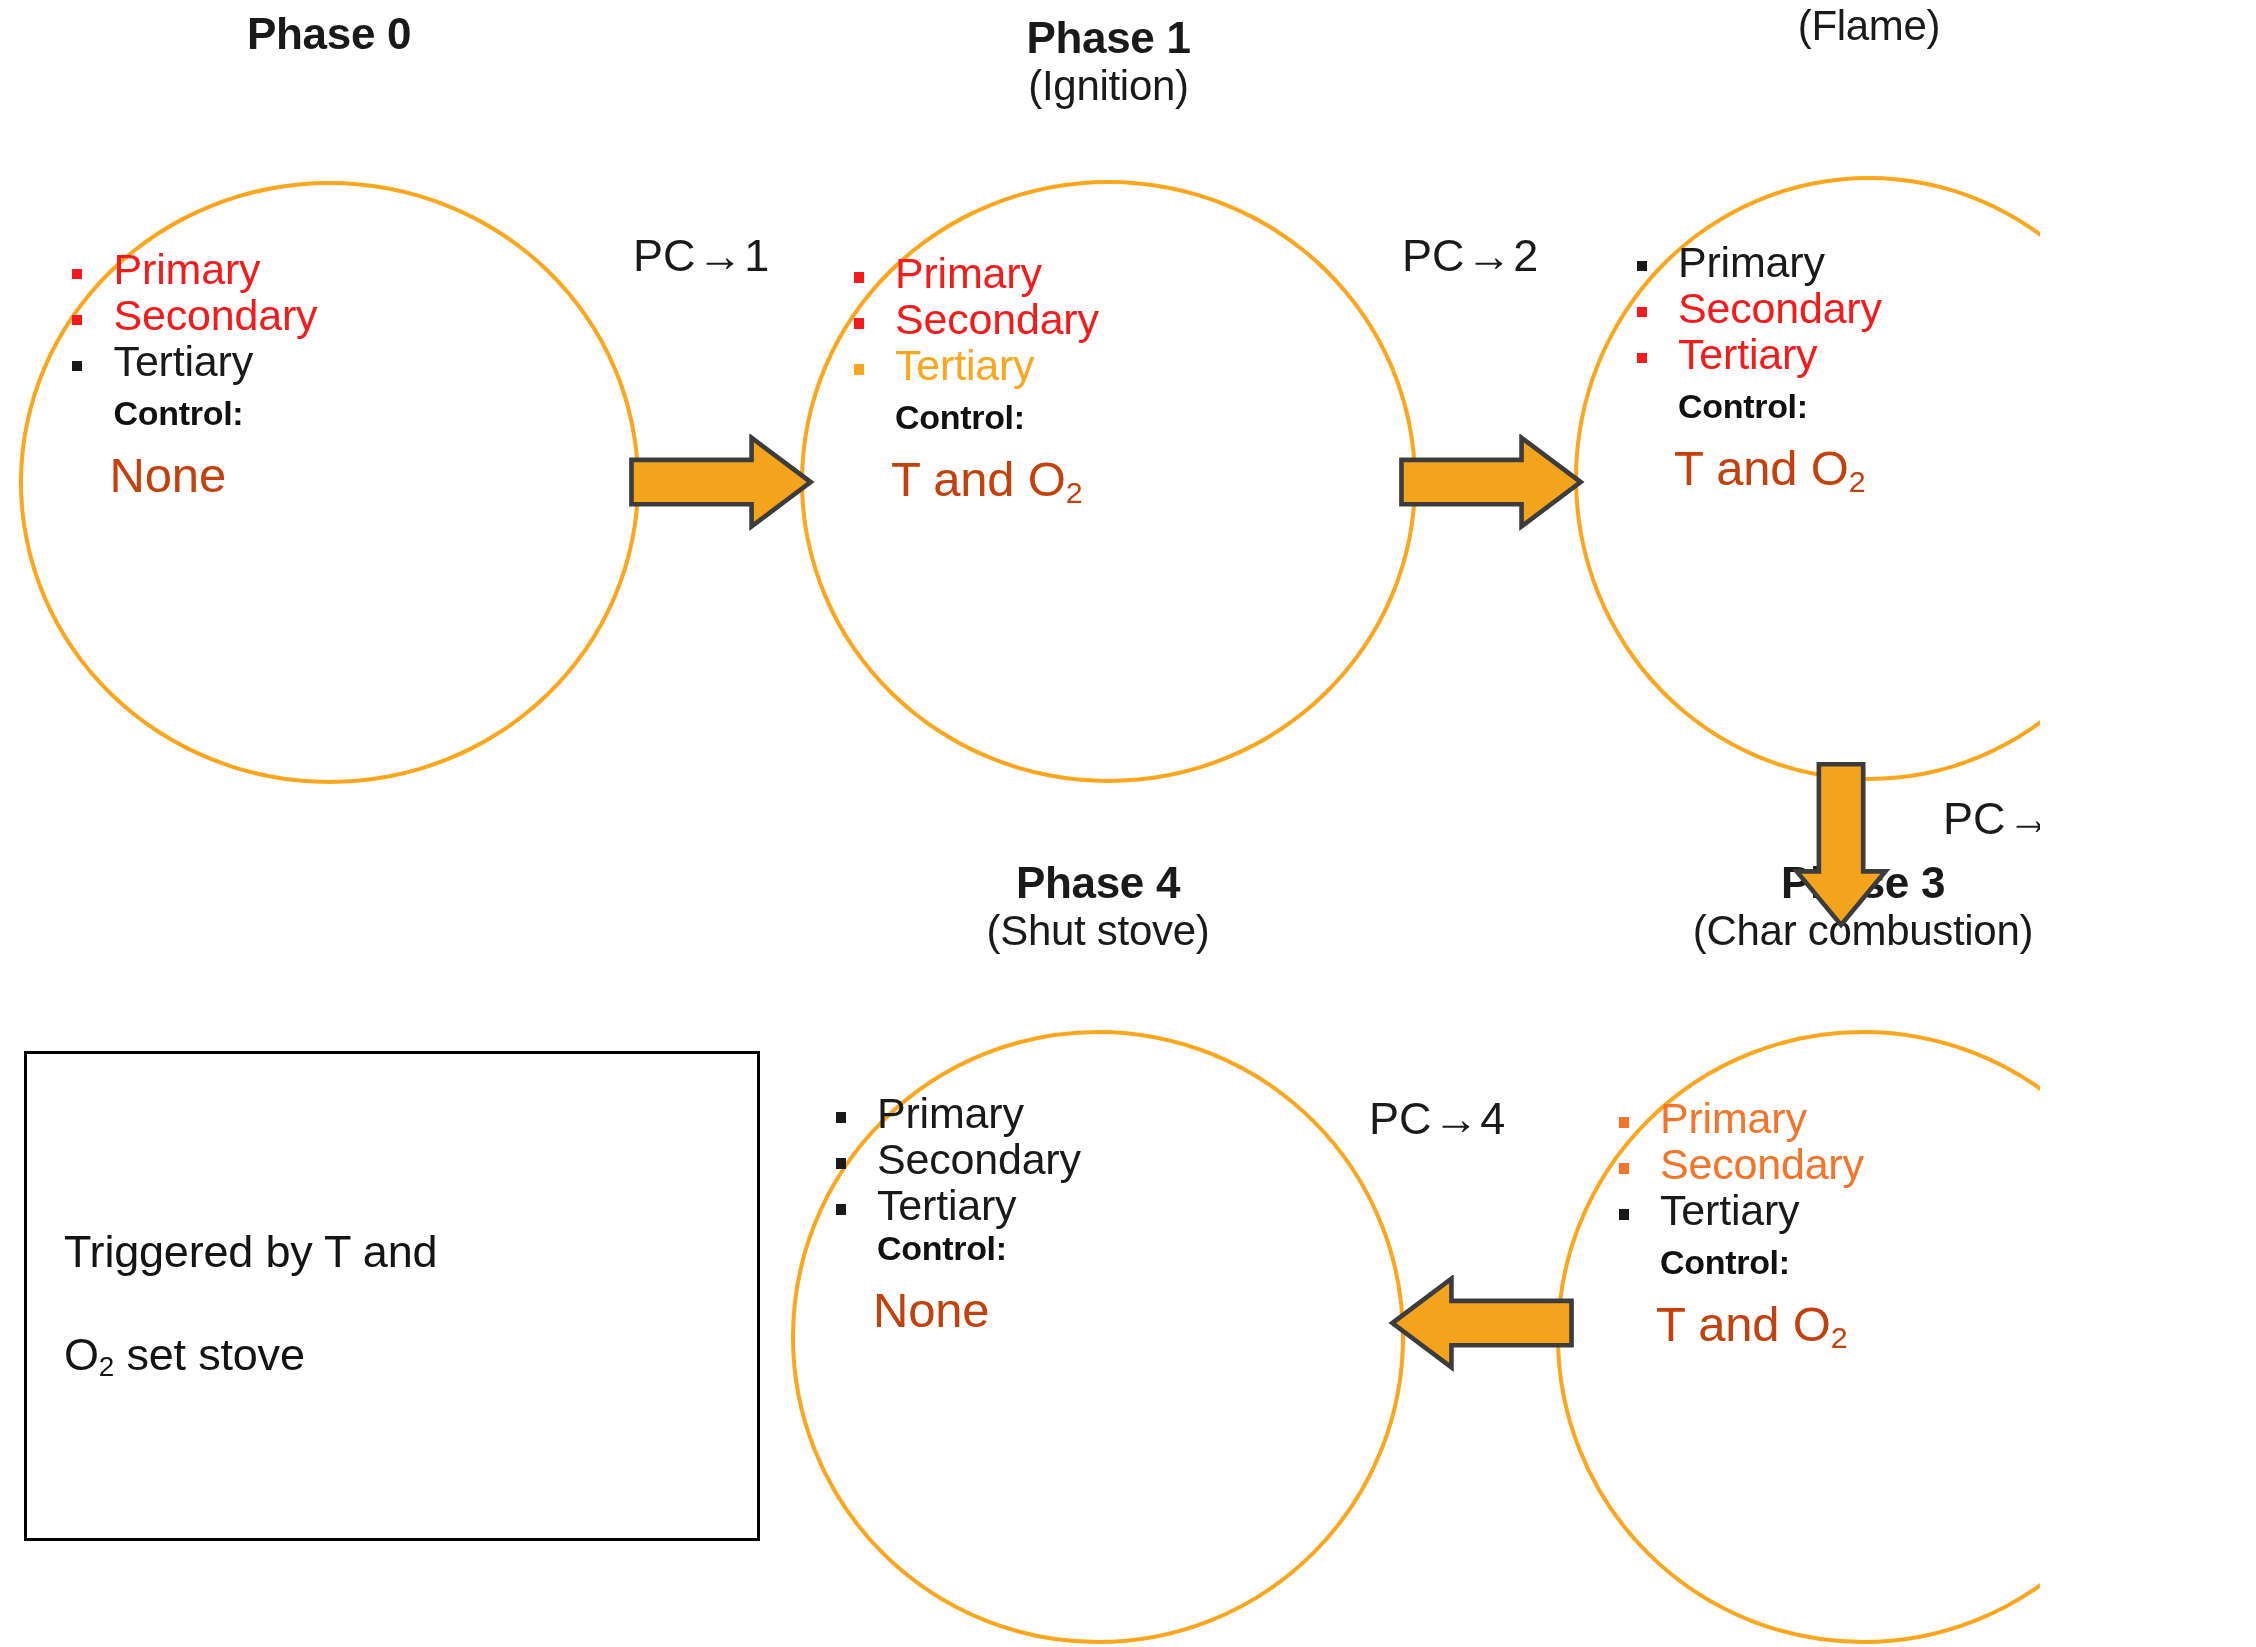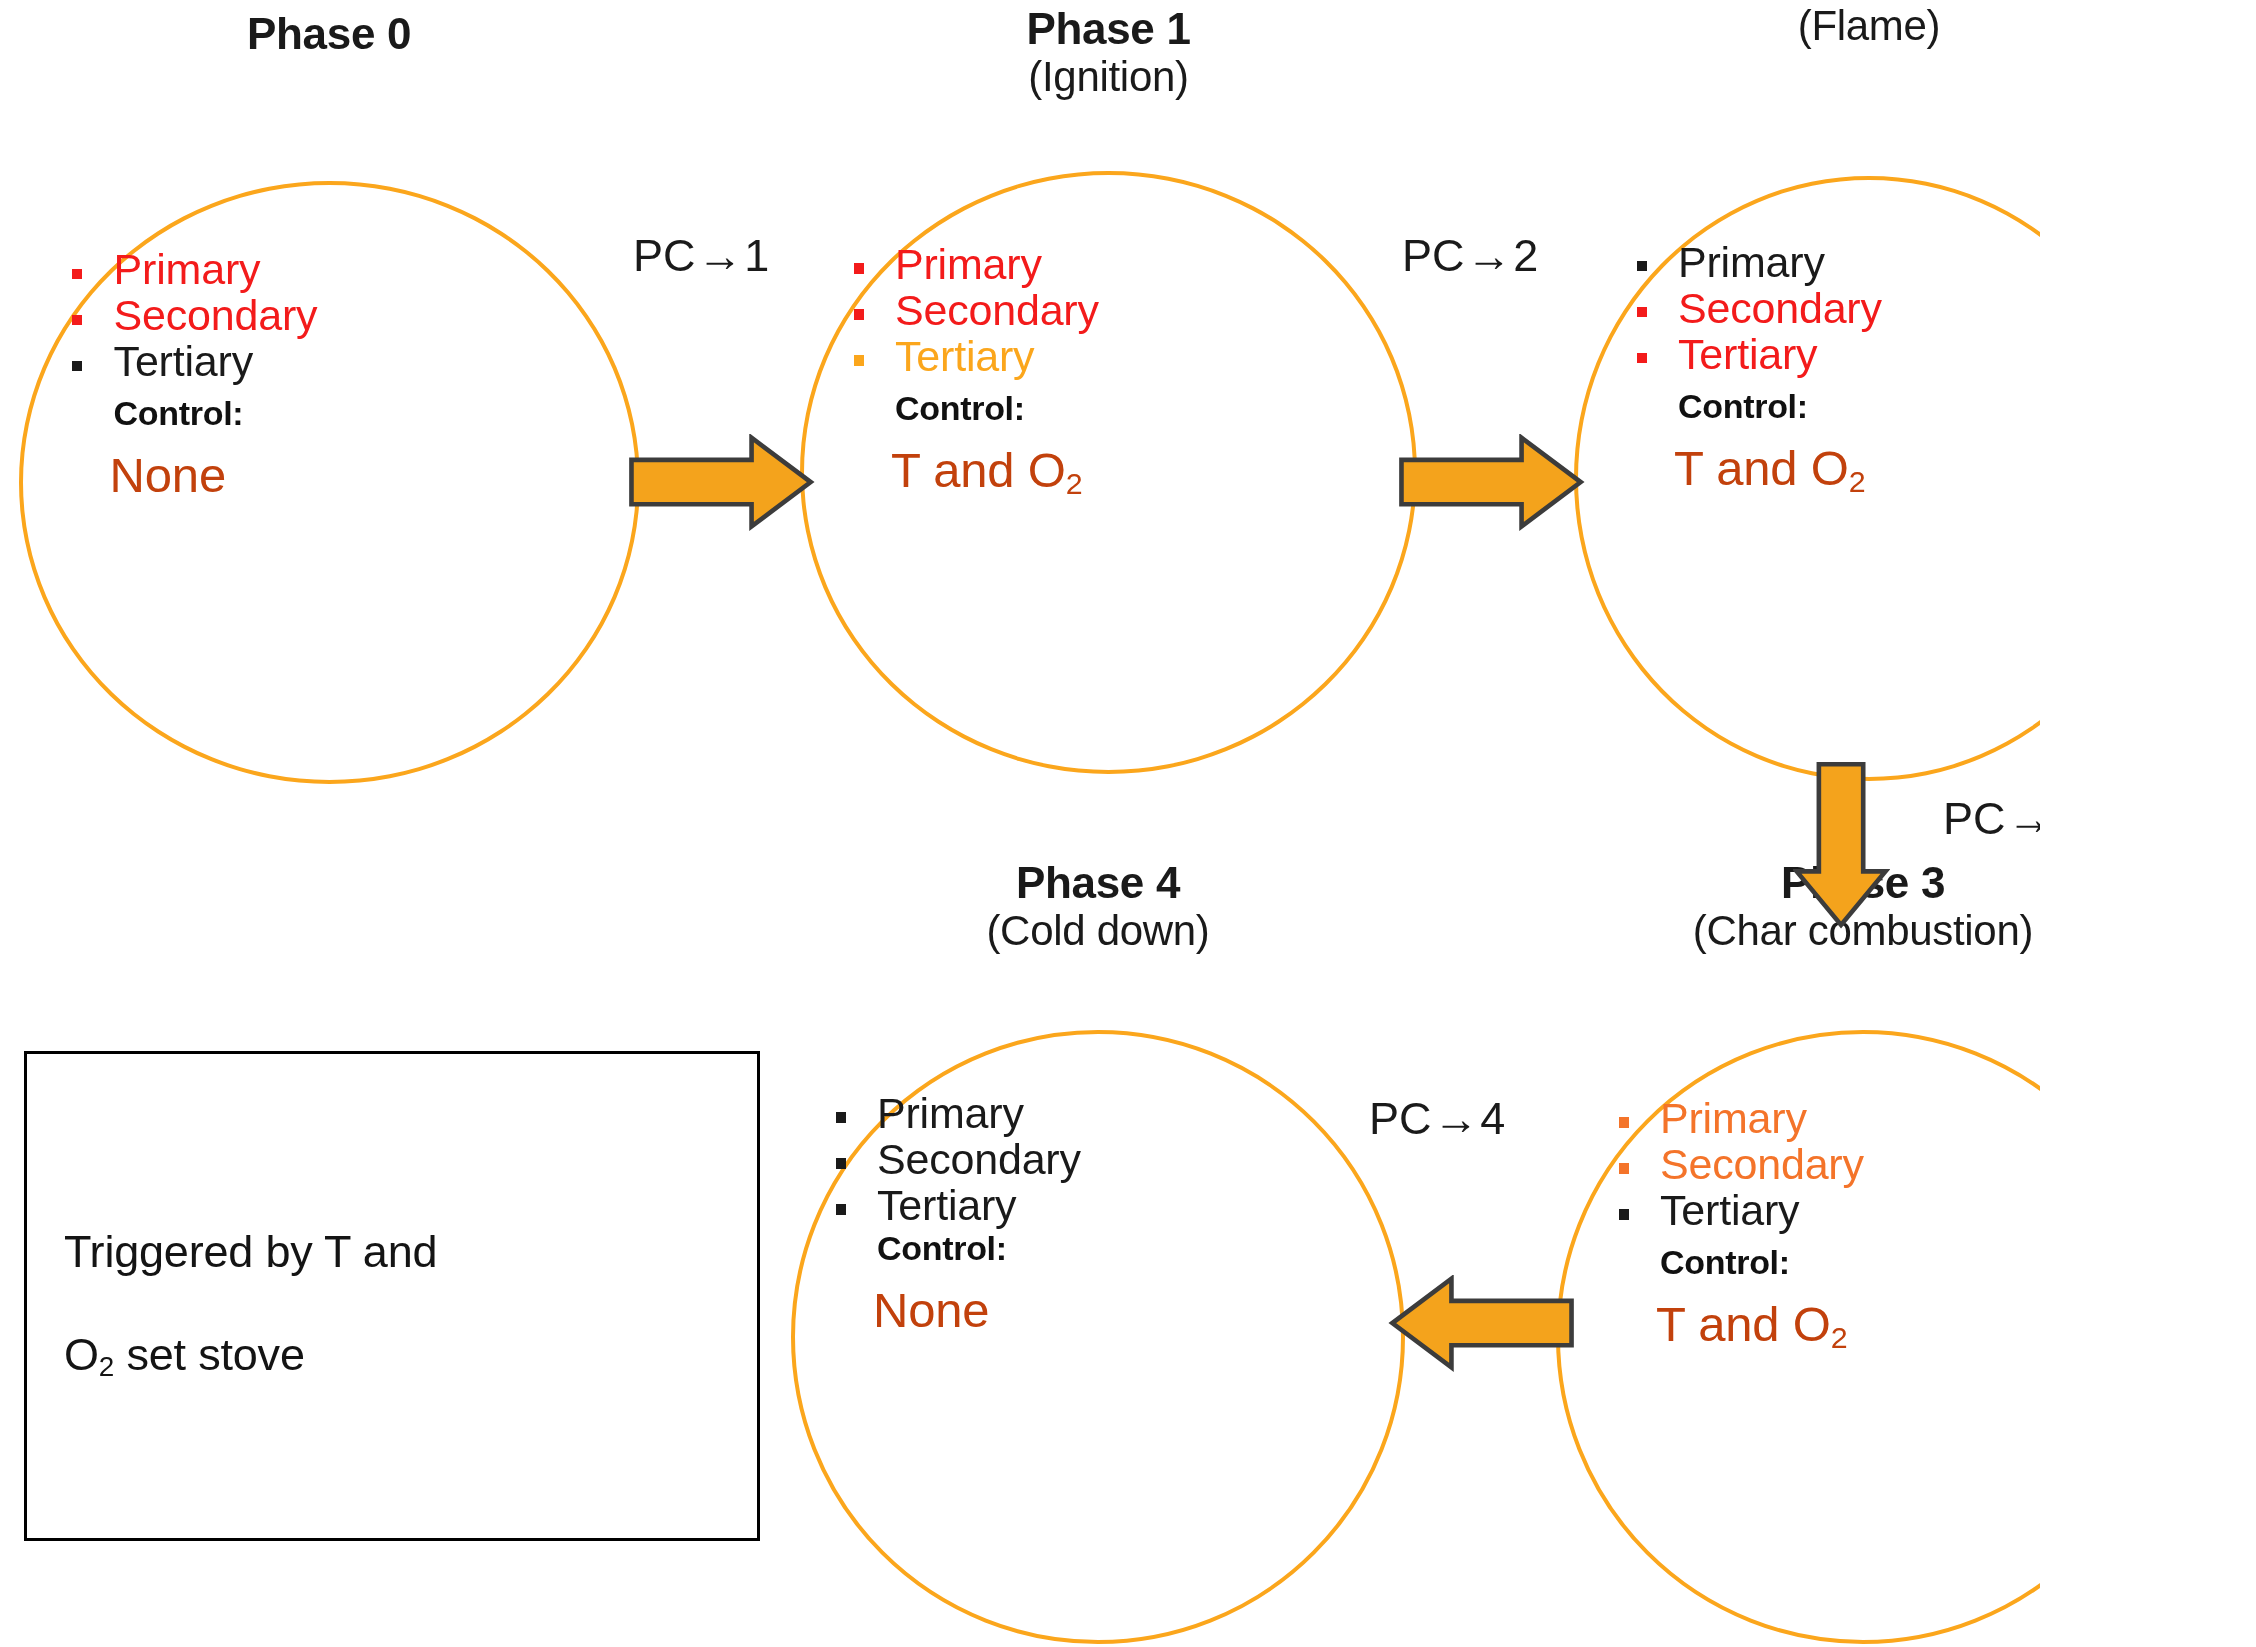--- a/index.html
+++ b/index.html
@@ -173,21 +173,21 @@
       <ul class="bullets">
         <li class="c-red"><span>Primary</span></li>
         <li class="c-red"><span>Secondary</span></li>
         <li class="c-black"><span>Tertiary</span></li>
       </ul>
       <div class="control-label">Control:</div>
       <div class="control-value"><span>None</span></div>
     </div>
   </div>
 
-  <div class="node" style="left:800px; top:4px; width:617px; height:775px;">
+  <div class="node" style="left:800px; top:13px; width:617px; height:775px;">
     <div class="node-title" style="top:0px;">
       <span class="t-main">Phase 1</span>
       <span class="t-sub">(Ignition)</span>
     </div>
     <div class="circle" style="left:0px; top:167px; width:617px; height:603px;"></div>
     <div class="circle-body" style="left:37px; top:144px; width:557px;">
       <div style="height:93px;"></div>
       <ul class="bullets">
         <li class="c-red"><span>Primary</span></li>
         <li class="c-red"><span>Secondary</span></li>
@@ -227,21 +227,21 @@
         <li class="c-black"><span>Tertiary</span></li>
       </ul>
       <div class="control-label">Control:</div>
       <div class="control-value"><span>T and O</span><sub>2</sub></div>
     </div>
   </div>
 
   <div class="node" style="left:791px; top:858px; width:614px; height:789px;">
     <div class="node-title" style="top:0px;">
       <span class="t-main">Phase 4</span>
-      <span class="t-sub">(Cold down)</span>
+      <span class="t-sub">(Shut stove)</span>
     </div>
     <div class="circle" style="left:0px; top:172px; width:614px; height:614px;"></div>
     <div class="circle-body" style="left:28px; top:232px; width:557px;">
       <ul class="bullets">
         <li class="c-black"><span>Primary</span></li>
         <li class="c-black"><span>Secondary</span></li>
         <li class="c-black"><span>Tertiary</span></li>
       </ul>
       <div class="control-label" style="margin-top:1.9px;">Control:</div>
       <div class="control-value"><span>None</span></div>

